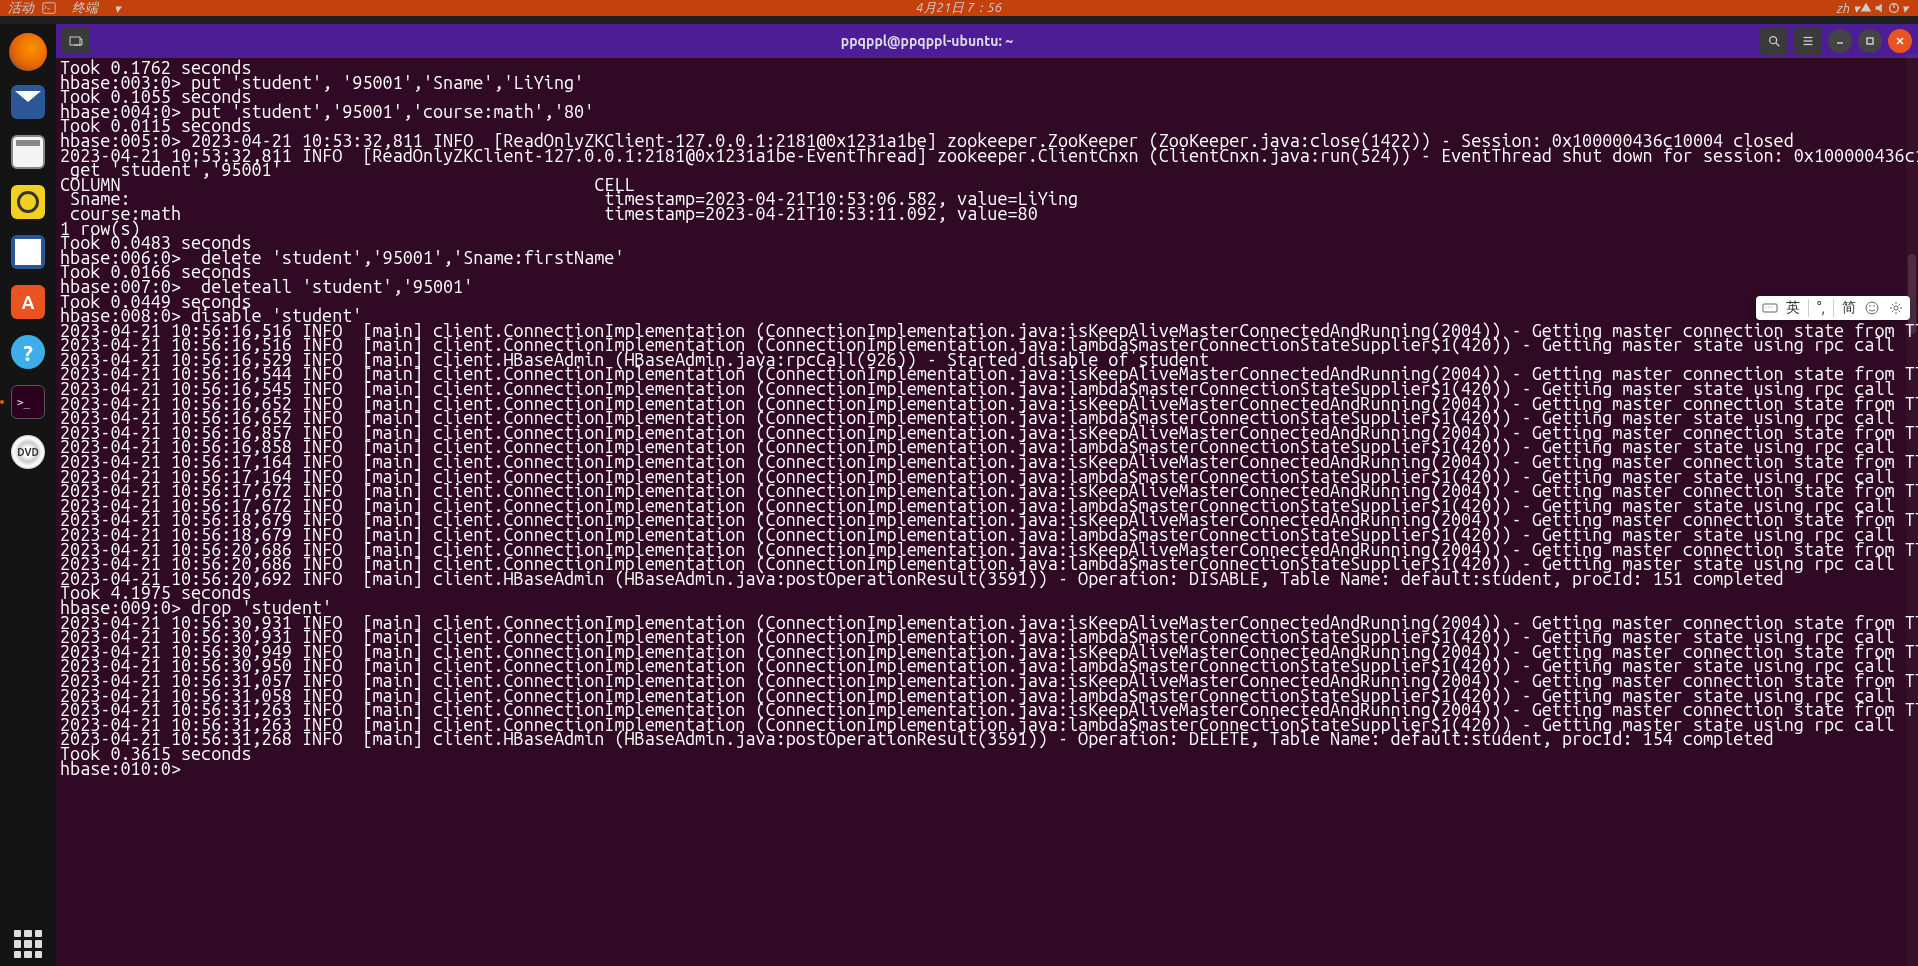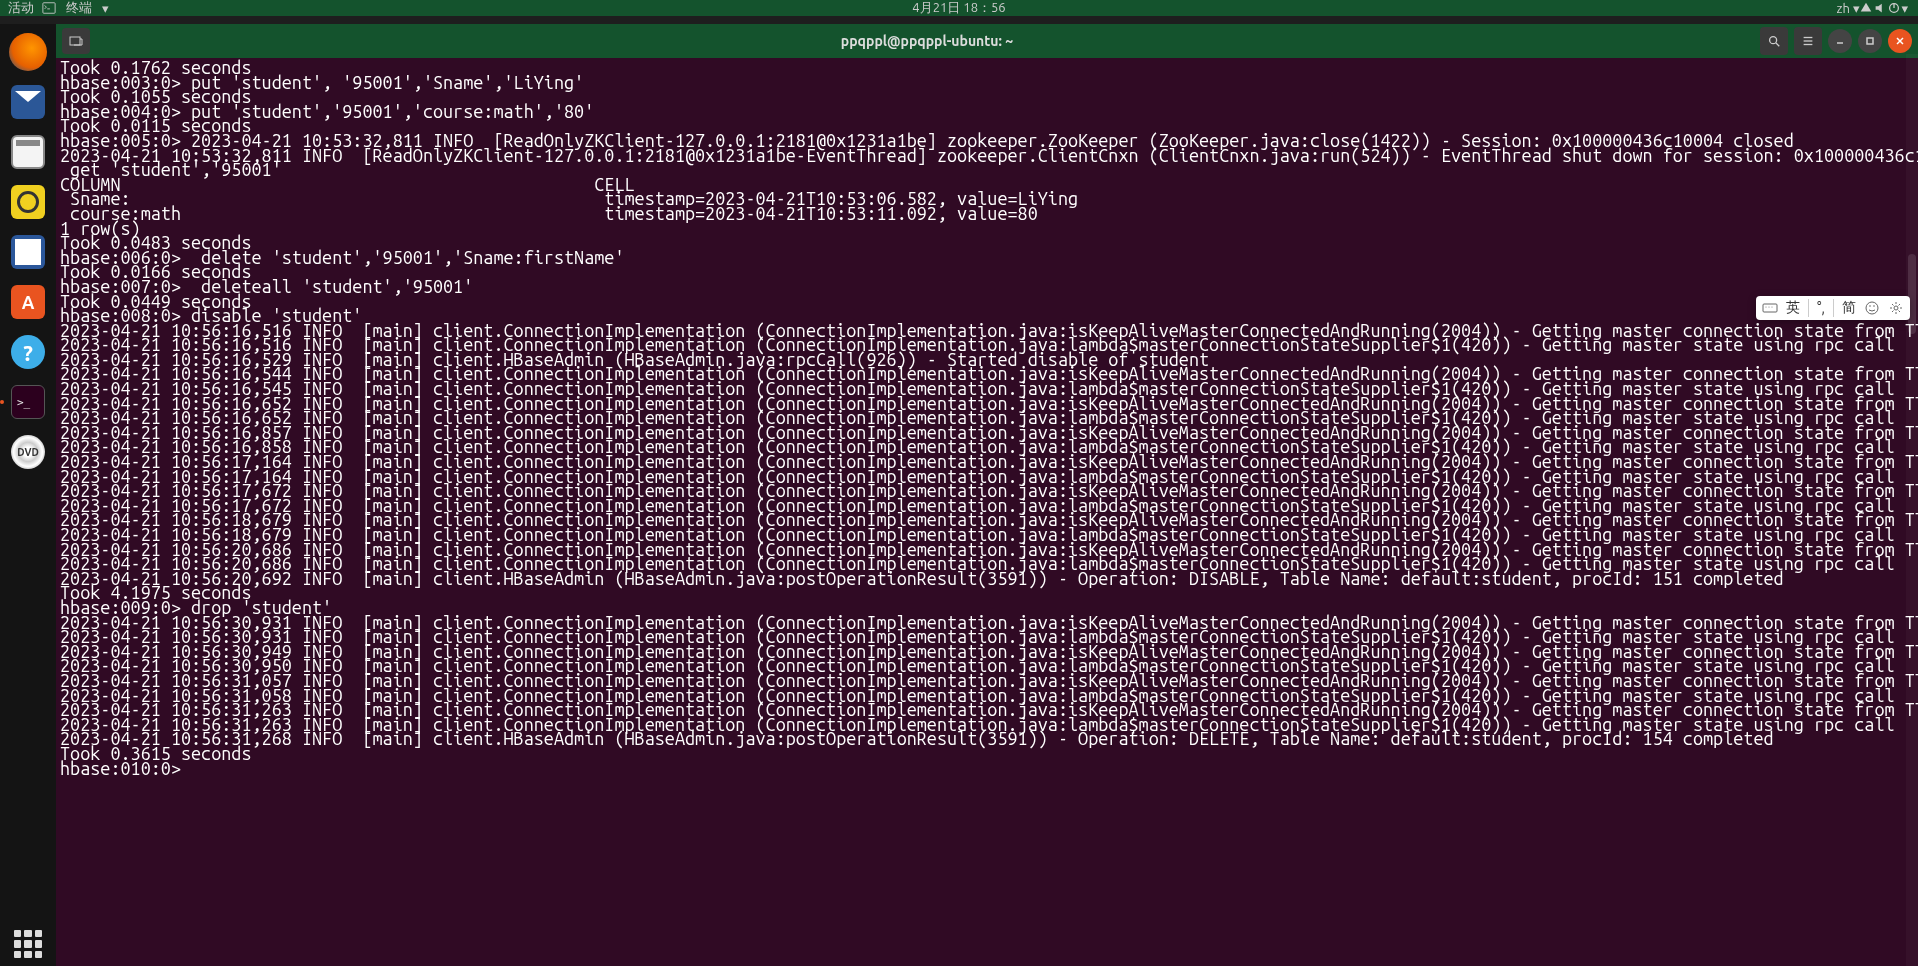--- a/index.html
+++ b/index.html
@@ -1,22 +1,22 @@
 <!DOCTYPE html>
 <html><head>
 <meta charset="utf-8">
 <style>
 * { margin: 0; padding: 0; box-sizing: border-box; }
 body { font-family: "Ubuntu", sans-serif; background: #1e1e1e; width: 1918px; height: 966px; overflow: hidden; position: relative; }
 
-.top-panel { height: 16px; background: #14532d; color: #ccc; display: flex; align-items: center; font-size: 13px; position: relative; }
+.top-panel { height: 16px; background: #c2410c; color: #ccc; display: flex; align-items: center; font-size: 13px; position: relative; font-style: italic; }
 .top-panel .left { display: flex; align-items: center; gap: 8px; padding-left: 8px; }
 .top-panel .center { position: absolute; left: 50%; transform: translateX(-50%); }
 .top-panel .right { margin-left: auto; display: flex; align-items: center; gap: 0; padding-right: 10px; }
-.top-panel .app-item { display: flex; align-items: center; gap: 10px; }
+.top-panel .app-item { display: flex; align-items: center; gap: 16px; }
 .top-panel .icon-svg { width: 14px; height: 14px; fill: #ccc; }
 
 .dock { position: absolute; left: 0; top: 24px; bottom: 0; width: 56px; background: rgba(20,20,20,0.95); display: flex; flex-direction: column; align-items: center; padding-top: 6px; gap: 6px; }
 .dock-item { width: 44px; height: 44px; border-radius: 8px; display: flex; align-items: center; justify-content: center; position: relative; }
 .dock-item.active::before { content: ''; position: absolute; left: -6px; width: 4px; height: 4px; background: #e95420; border-radius: 50%; }
 .dock-spacer { flex: 1; }
 .dock-apps { width: 44px; height: 44px; display: flex; align-items: center; justify-content: center; }
 .apps-grid { width: 28px; height: 28px; display: grid; grid-template-columns: repeat(3,1fr); grid-template-rows: repeat(3,1fr); gap: 3px; }
 .apps-grid span { background: #ddd; border-radius: 1px; }
 
@@ -28,21 +28,21 @@
 .music-icon { width: 34px; height: 34px; background: #f0d020; border-radius: 6px; display: flex; align-items: center; justify-content: center; }
 .music-icon::after { content: ''; width: 16px; height: 16px; border: 3px solid #333; border-radius: 50%; }
 .doc-icon { width: 34px; height: 34px; background: #2b579a; border-radius: 6px; position: relative; }
 .doc-icon::after { content: ''; position: absolute; top: 4px; left: 4px; right: 4px; bottom: 4px; background: #fff; }
 .software-icon { width: 34px; height: 34px; background: #e95420; border-radius: 6px; display: flex; align-items: center; justify-content: center; color: #fff; font-weight: bold; font-size: 18px; }
 .help-icon { width: 34px; height: 34px; background: #3daee9; border-radius: 50%; display: flex; align-items: center; justify-content: center; color: #fff; font-weight: bold; font-size: 22px; }
 .terminal-icon { width: 34px; height: 34px; background: #2c001e; border-radius: 6px; border: 1px solid #555; display: flex; align-items: center; padding-left: 5px; color: #eee; font-size: 11px; font-family: monospace; }
 .dvd-icon { width: 34px; height: 34px; background: radial-gradient(circle, #fff 20%, #ccc 40%, #fff 60%, #aaa 80%); border-radius: 50%; display: flex; align-items: center; justify-content: center; font-size: 10px; font-weight: bold; color: #333; }
 
 .window { position: absolute; left: 56px; top: 24px; right: 0; bottom: 0; background: #300a24; display: flex; flex-direction: column; }
-.titlebar { height: 34px; background: #14532d; display: flex; align-items: center; padding: 17px 6px; }
+.titlebar { height: 34px; background: #4c1d95; display: flex; align-items: center; padding: 17px 6px; }
 .titlebar .tb-btn { width: 28px; height: 26px; border-radius: 4px; display: flex; align-items: center; justify-content: center; background: #3a3a3a; margin-right: 4px; }
 .titlebar .title { flex: 1; text-align: center; color: #ddd; font-size: 14px; font-weight: bold; }
 .titlebar .right-btns { display: flex; gap: 6px; align-items: center; }
 .win-ctrl { width: 24px; height: 24px; border-radius: 50%; display: flex; align-items: center; justify-content: center; }
 .win-ctrl svg { width: 10px; height: 10px; }
 .win-close { background: #e95420; }
 .win-other { background: #444; }
 .icon-btn { width: 28px; height: 28px; border-radius: 4px; background: #3a3a3a; display: flex; align-items: center; justify-content: center; }
 .icon-btn svg { width: 14px; height: 14px; fill: #ccc; }
 
@@ -63,21 +63,21 @@
     <span>活动</span>
     <span class="app-item">
       <svg class="icon-svg" viewBox="0 0 16 16">
           <rect x="1" y="2" width="14" height="12" rx="1" fill="none" stroke="#ccc" stroke-width="1"></rect>
           <path d="M3 5l2 2-2 2M6 9h3" stroke="#ccc" stroke-width="1" fill="none"></path>
         </svg>
       <span>终端</span>
       <span>▾</span>
     </span>
   </div>
-  <div class="center">4月21日 18：56</div>
+  <div class="center">4月21日 7：56</div>
   <div class="right">
     <span><span>zh</span> ▾</span>
     <svg class="icon-svg" viewBox="0 0 16 16">
         <path d="M8 2l6 10H2z" fill="#ccc"></path>
       </svg>
     <svg class="icon-svg" viewBox="0 0 16 16">
         <path d="M3 6v4h3l4 3V3L6 6z" fill="#ccc"></path>
       </svg>
     <svg class="icon-svg" viewBox="0 0 16 16">
         <circle cx="8" cy="8" r="5" fill="none" stroke="#ccc" stroke-width="1.5"></circle>

